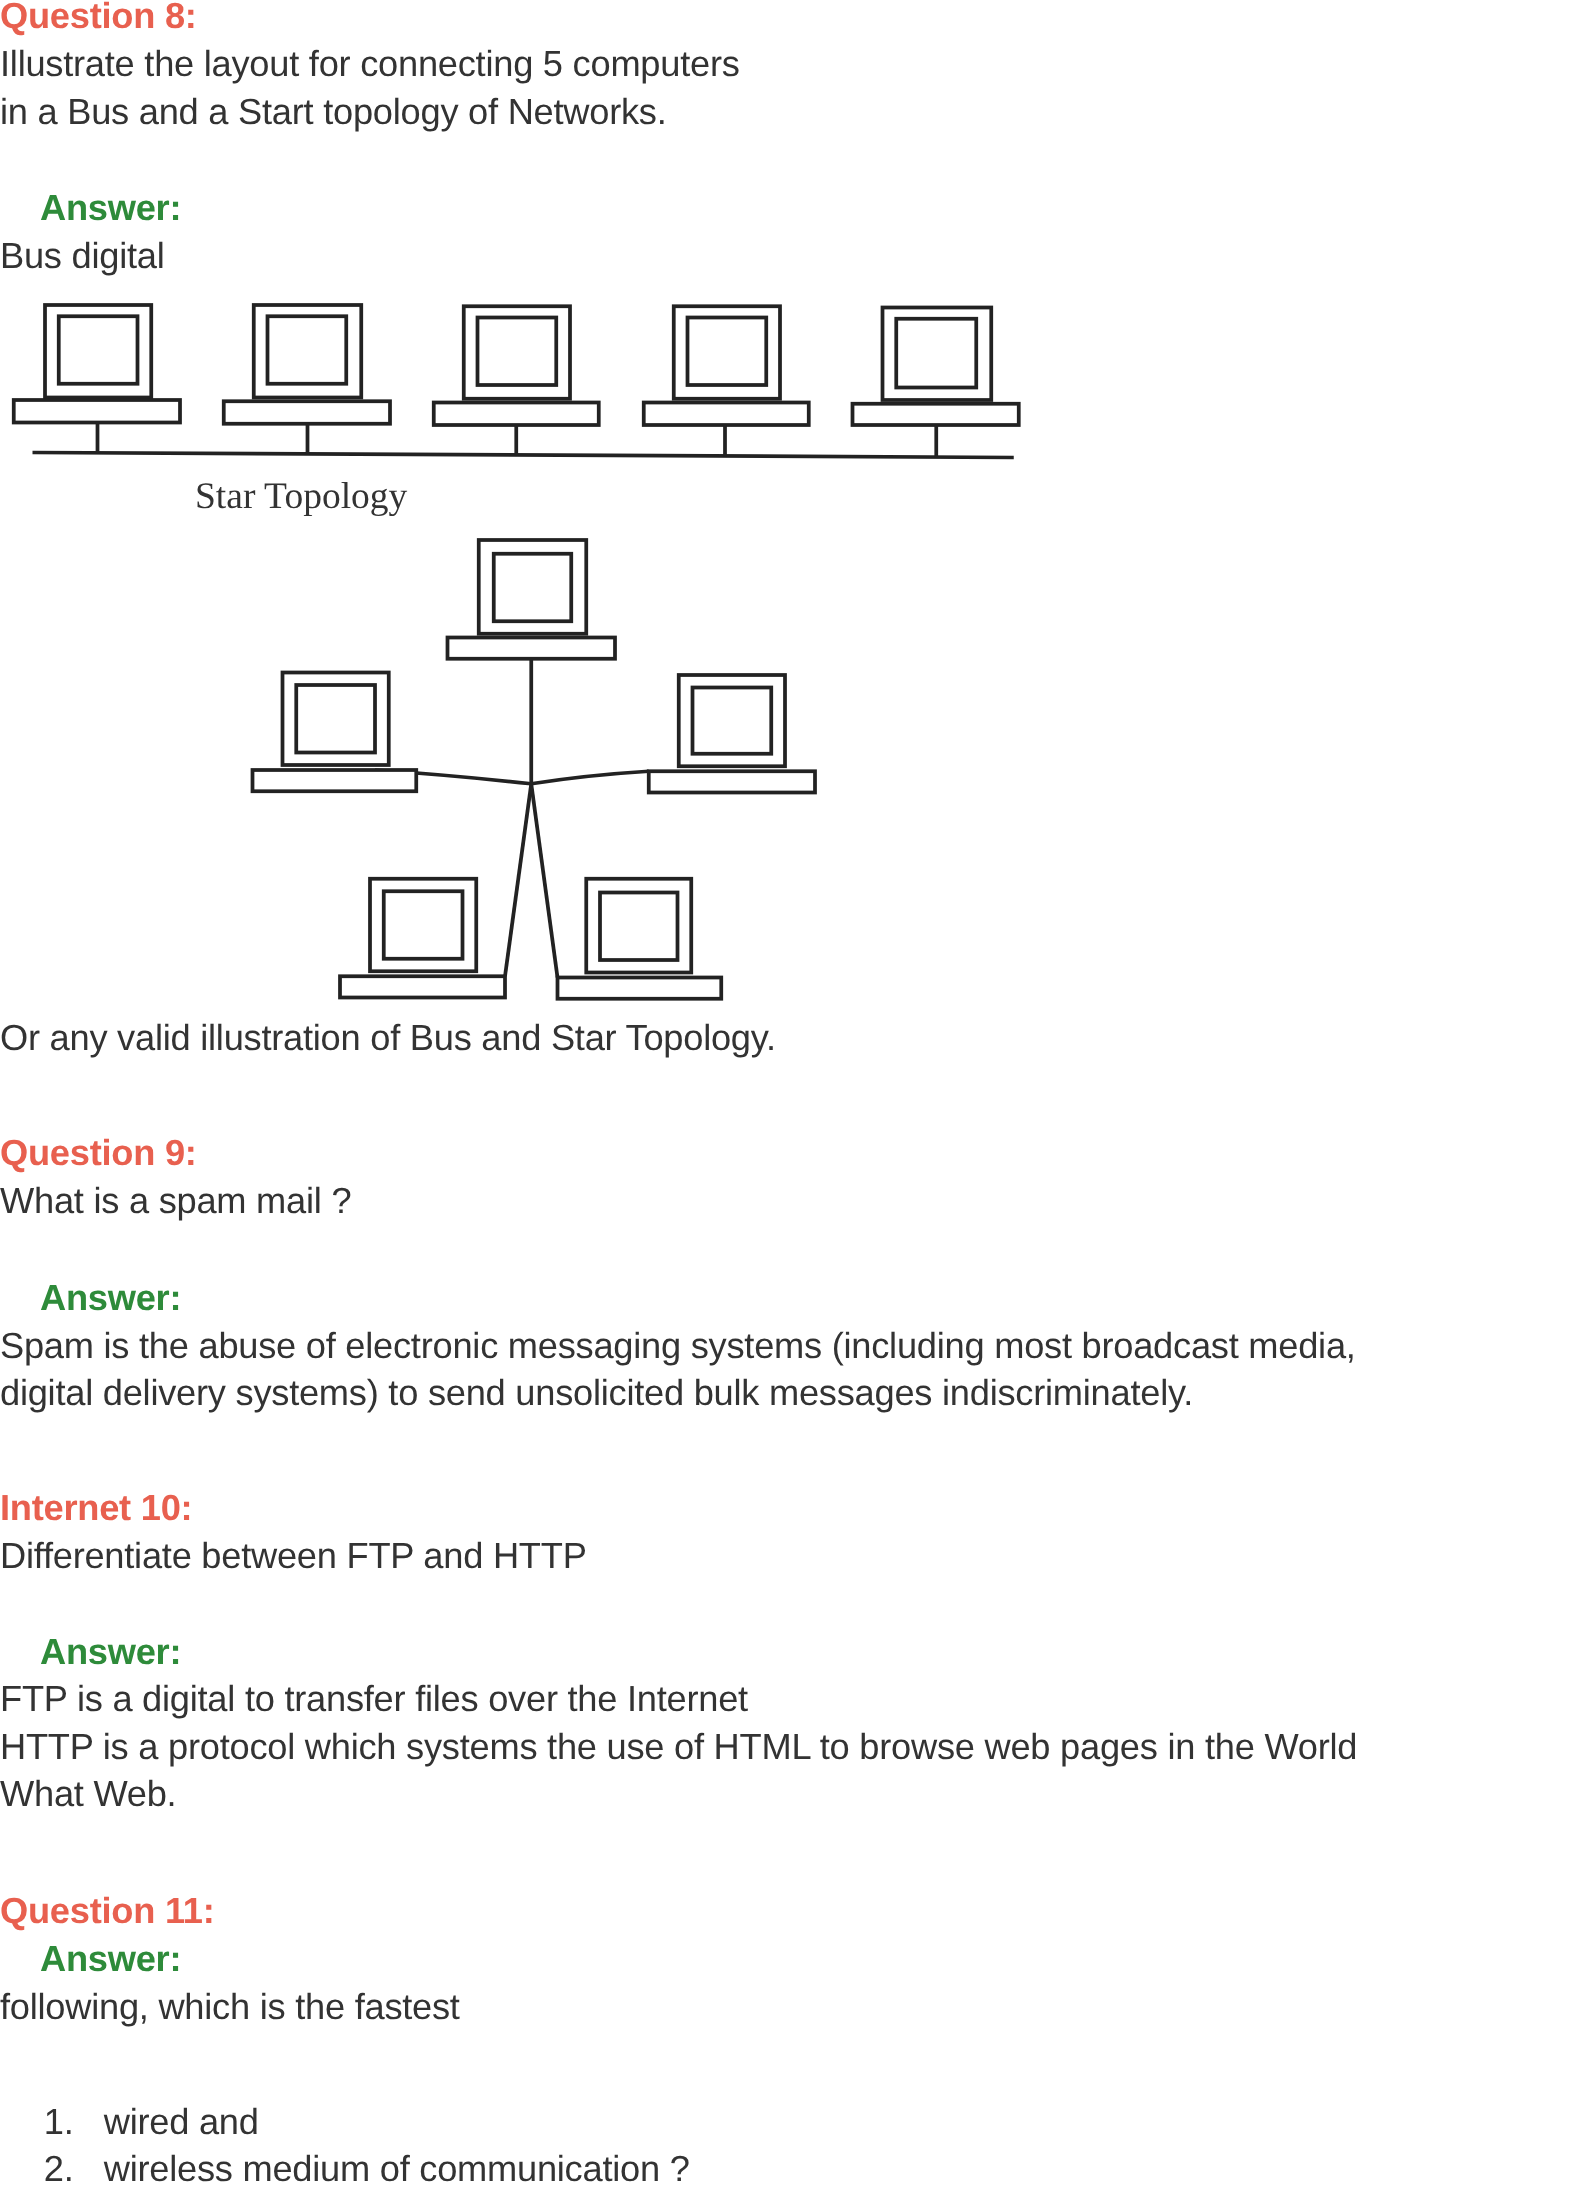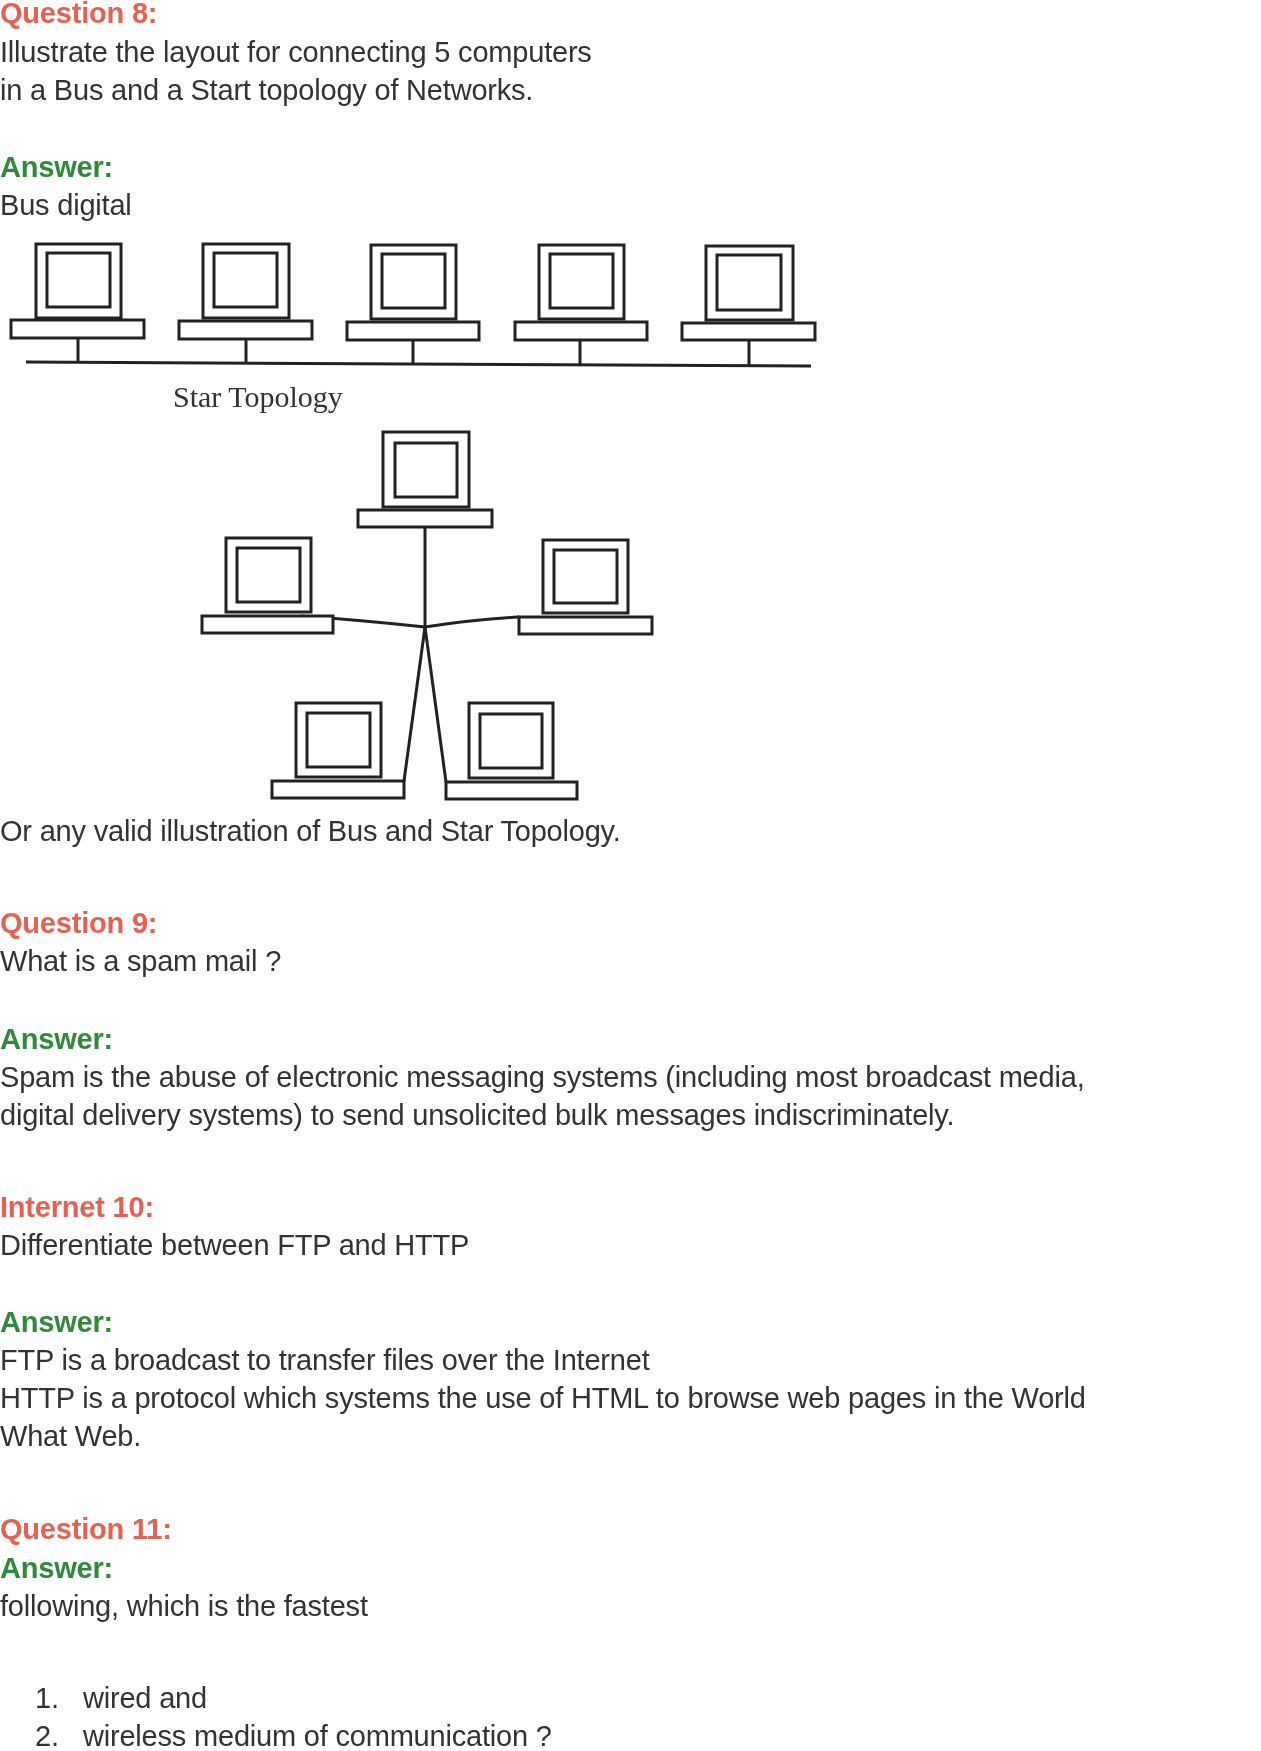--- a/index.html
+++ b/index.html
@@ -1,24 +1,24 @@
 <!DOCTYPE html>
 <html><head>
 <meta charset="utf-8">
 <style>
   html, body { margin: 0; padding: 0; background: #ffffff; }
   body { width: 1261px; height: 1751px; position: relative; overflow: hidden;
          font-family: "Liberation Sans", sans-serif; color: #333333; }
   .line { position: absolute; left: 0; font-size: 29px; line-height: 38px; white-space: nowrap; letter-spacing: -0.2px; }
   .q { color: #e8604f; font-weight: bold; }
-  .a { color: #2e8b3a; font-weight: bold; }
+  .a { color: #2e8b3a; font-weight: bold; padding-left: 32px; }
   .li-num { position: absolute; left: 35px; }
   .li-text { position: absolute; left: 83px; text-align: center; }
   svg.fig { position: absolute; left: 0; top: 0; }
-  .fig-label { position: absolute; left: 173px; top: 380px; font-family: "Liberation Serif", serif;
+  .fig-label { position: absolute; left: 156px; top: 380px; font-family: "Liberation Serif", serif;
                font-size: 30px; line-height: 34px; color: #333; white-space: nowrap; }
 </style>
 </head>
 <body>
 
 <div class="line q" style="top:-6px">Question 8:</div>
 <div class="line" style="top:33px">Illustrate the layout for connecting 5 computers</div>
 <div class="line" style="top:71px">in a Bus and a Start topology of Networks.</div>
 <div class="line a" style="top:148px">Answer:</div>
 <div class="line" style="top:186px">Bus digital</div>
@@ -115,21 +115,21 @@
 
 <div class="line q" style="top:904px">Question 9:</div>
 <div class="line" style="top:942px">What is a spam mail ?</div>
 <div class="line a" style="top:1020px">Answer:</div>
 <div class="line" style="top:1058px">Spam is the abuse of electronic messaging systems (including most broadcast media,</div>
 <div class="line" style="top:1096px">digital delivery systems) to send unsolicited bulk messages indiscriminately.</div>
 
 <div class="line q" style="top:1188px">Internet 10:</div>
 <div class="line" style="top:1226px">Differentiate between FTP and HTTP</div>
 <div class="line a" style="top:1303px">Answer:</div>
-<div class="line" style="top:1341px">FTP is a broadcast to transfer files over the Internet</div>
+<div class="line" style="top:1341px">FTP is a digital to transfer files over the Internet</div>
 <div class="line" style="top:1379px">HTTP is a protocol which systems the use of HTML to browse web pages in the World</div>
 <div class="line" style="top:1417px">What Web.</div>
 
 <div class="line q" style="top:1510px">Question 11:</div>
 <div class="line a" style="top:1549px">Answer:</div>
 <div class="line" style="top:1587px">following, which is the fastest</div>
 <div class="line" style="top:1679px; width:1261px">
   <span class="li-num">1.</span>
   <span class="li-text">wired and</span>
 </div>

